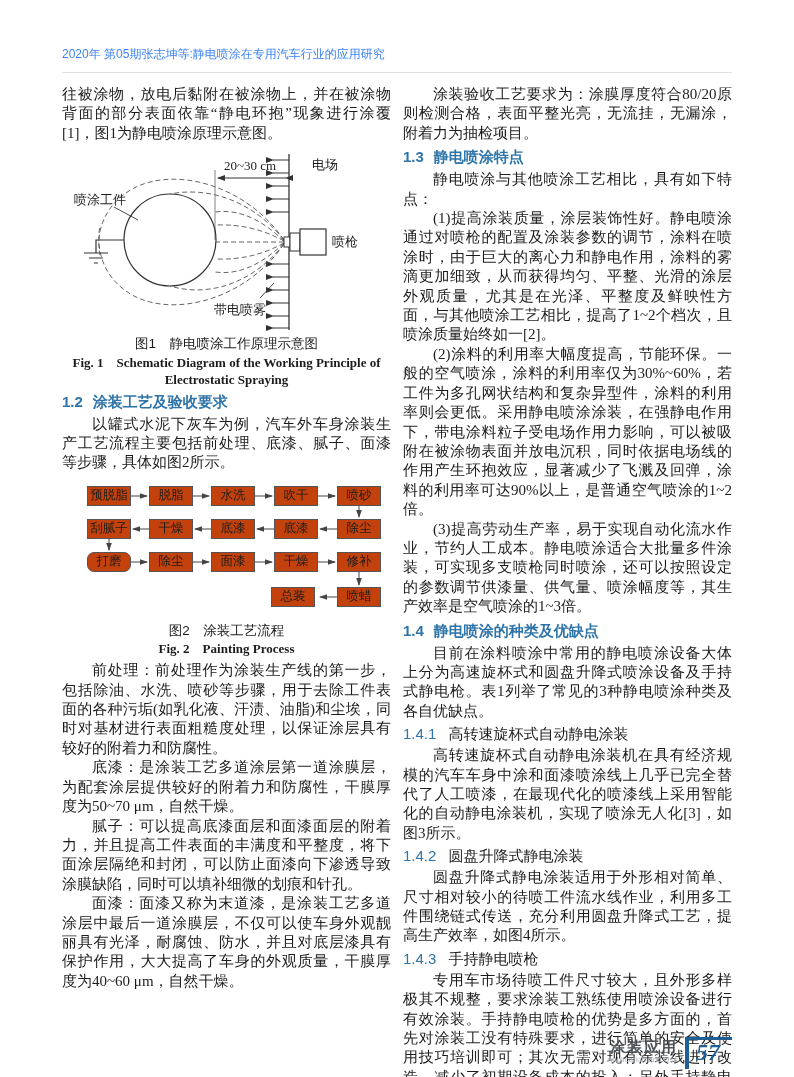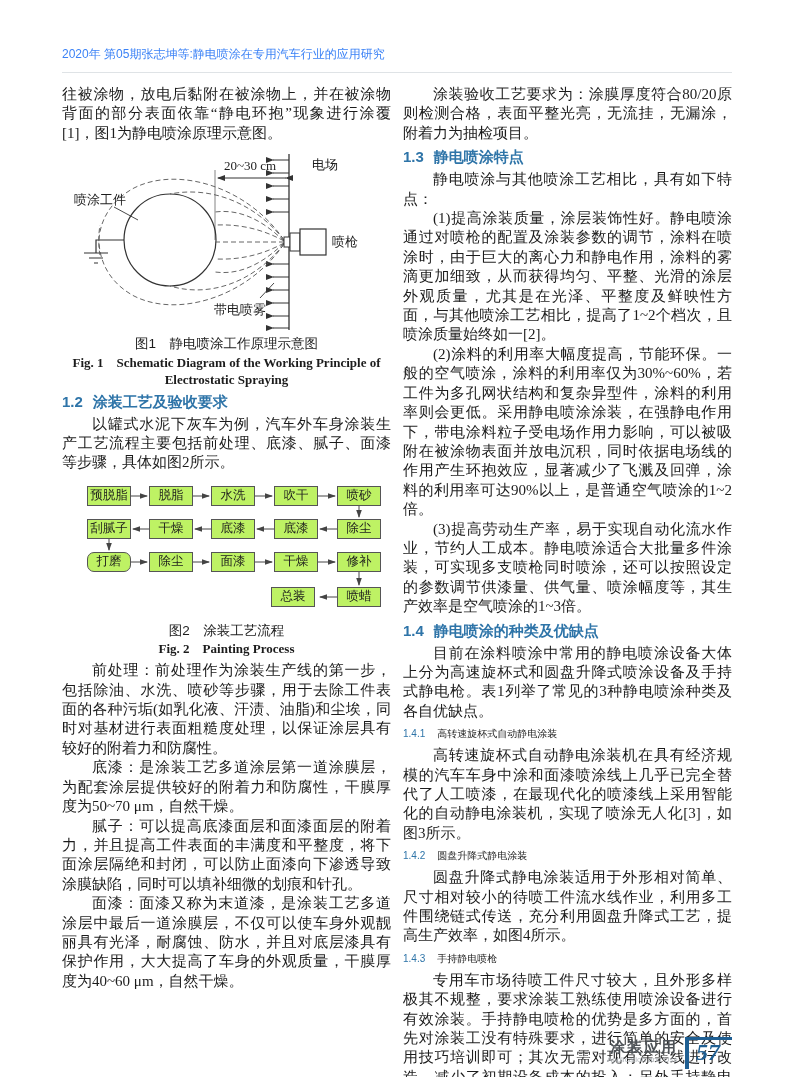--- a/index.html
+++ b/index.html
@@ -13,37 +13,37 @@
        font-family:"Liberation Sans","DejaVu Sans",sans-serif;
        font-size:12px;color:#3b82f6;padding-bottom:9px;border-bottom:1px solid #dfe3e6;}
   
   .cols{display:flex;gap:12px;margin-top:12px;}
   .col{width:329px;font-size:15px;line-height:19.4px;text-align:justify;}
   p.para{margin:0;text-indent:2em;}
   p.cont{margin:0;text-indent:0;}
   .sec{font-family:"Liberation Sans","DejaVu Sans",sans-serif;font-weight:bold;
        font-size:15px;color:#2e74a8;margin:4px 0 3px;line-height:20px;}
   .sec .sp{margin-right:10px;}
-  .subsec{font-size:10px;margin:3px 0 2px;line-height:20px;
+  .subsec{font-size:15px;margin:3px 0 2px;line-height:20px;
           font-family:"Liberation Sans","DejaVu Sans",sans-serif;}
   .subsec .num{color:#2e74a8;margin-right:12px;}
   .subsec .ttl{color:#1c1c1c;}
   
   .fig1wrap{margin:9px 0 2px;}
   .fig1wrap svg{display:block;}
   .figlab{font-size:13px;fill:#1c1c1c;font-family:"Liberation Serif","DejaVu Serif",serif;}
   .capcn{text-align:center;font-weight:normal;font-size:13.5px;margin:2px 0 0;
          font-family:"Liberation Sans","DejaVu Sans",sans-serif;}
   .capen{text-align:center;font-weight:bold;font-size:13px;margin:0;line-height:17px;
          font-family:"Liberation Serif","DejaVu Serif",serif;}
   
   .fc{position:relative;width:329px;height:138px;margin:8px 0 2px;}
   .fcbox{position:absolute;width:44px;height:20px;border:1px solid #555;
          box-sizing:border-box;display:flex;align-items:center;justify-content:center;
-         font-size:12.5px;background:#bef264;}
+         font-size:12.5px;background:#c2410c;}
   .fc svg{position:absolute;left:0;top:0;}
   .fc-1{left:25px;top:5px;}  .fc-2{left:87px;top:5px;}  .fc-3{left:149px;top:5px;}
   .fc-4{left:212px;top:5px;} .fc-5{left:275px;top:5px;}
   .fc-6{left:275px;top:38px;}.fc-7{left:212px;top:38px;}.fc-8{left:149px;top:38px;}
   .fc-9{left:87px;top:38px;} .fc-10{left:25px;top:38px;}
   .fc-11{left:25px;top:71px;border-radius:7px;}.fc-12{left:87px;top:71px;}.fc-13{left:149px;top:71px;}
   .fc-14{left:212px;top:71px;}.fc-15{left:275px;top:71px;}
   .fc-16{left:275px;top:106px;}.fc-17{left:209px;top:106px;}
   
   .ftr{position:absolute;right:62px;bottom:8px;display:flex;align-items:flex-start;}

